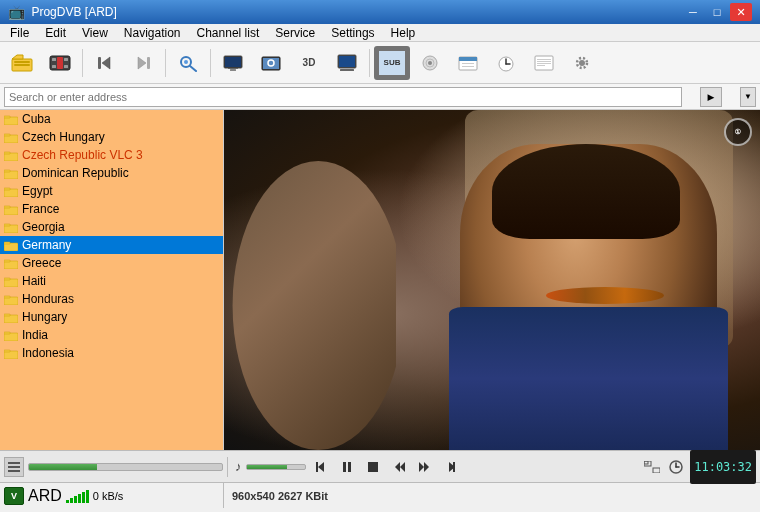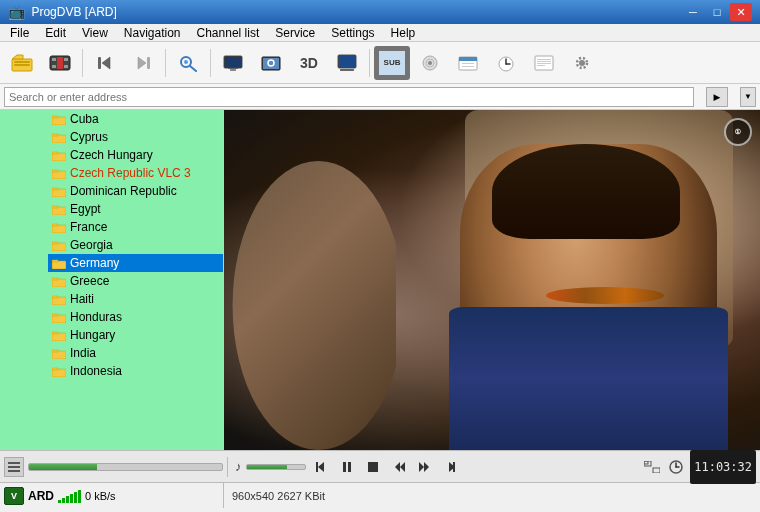--- a/index.html
+++ b/index.html
@@ -64,21 +64,21 @@
     .tool-separator { width: 1px; height: 28px; background: #ccc; margin: 0 2px; }
 
     
     .search-bar {
       background: #f5f5f5;
       height: 26px;
       display: flex;
       align-items: center;
       padding: 0 4px;
       border-bottom: 1px solid #ccc;
-      gap: 12px;
+      gap: 18px;
     }
     .search-input {
       flex: 1;
       height: 20px;
       border: 1px solid #aaa;
       background: white;
       padding: 0 4px;
       font-size: 11px;
       outline: none;
     }
@@ -109,25 +109,24 @@
     .main-content {
       display: flex;
       height: calc(512px - 24px - 22px - 42px - 26px - 32px - 26px);
       
     }
 
     
     .channel-list {
       width: 224px;
       min-width: 224px;
-      background: #86efac;
+      background: #fdba74;
       border-right: 1px solid #ccc;
       overflow-y: auto;
       overflow-x: hidden;
-      padding-left: 48px;
     }
     .channel-list::-webkit-scrollbar { width: 12px; }
     .channel-list::-webkit-scrollbar-track { background: #f0f0f0; }
     .channel-list::-webkit-scrollbar-thumb { background: #bbb; border: 1px solid #aaa; }
     .channel-item {
       display: flex;
       align-items: center;
       height: 18px;
       padding: 0 4px;
       cursor: pointer;
@@ -223,21 +222,21 @@
     .ctrl-btn {
       width: 22px; height: 22px;
       display: flex; align-items: center; justify-content: center;
       cursor: pointer;
       font-size: 12px;
       border-radius: 2px;
     }
     .music-icon { font-size: 13px; color: #444; }
     .time-display {
       background: #1a1a1a;
-      color: #e5e5e5;
+      color: #5eead4;
       font-family: monospace;
       font-size: 12px;
       padding: 10px 4px;
       border-radius: 2px;
       min-width: 58px;
       text-align: center;
     }
     .icon-btn {
       width: 20px; height: 20px;
       display: flex; align-items: center; justify-content: center;
@@ -273,25 +272,25 @@
       gap: 8px;
     }
     .signal-icon {
       display: flex; align-items: flex-end; gap: 1px; height: 14px;
     }
     .signal-bar {
       width: 3px;
       background: #00aa00;
     }
     .channel-label {
-      font-weight: bold;
-      font-size: 12px;
+      font-weight: normal;
+      font-size: 16px;
       text-align: right;
     }
-    .resolution-text { color: #333; }
+    .resolution-text { color: #333; font-weight: bold; }
   </style>
 </head>
 <body>
 
 <div class="title-bar">
   <div class="title-bar-left">
     <span style="font-size:14px;">📺</span>
     <span>ProgDVB [ARD]</span>
   </div>
   <div class="title-bar-controls">
@@ -362,21 +361,21 @@
       <rect x="6" y="14" width="10" height="1" fill="#666"></rect>
     </svg>
   </div>
   <div class="tool-btn">
     <svg width="22" height="18" viewBox="0 0 22 18">
       <rect x="2" y="3" width="18" height="13" rx="1" fill="#444" stroke="#222" stroke-width="1"></rect>
       <rect x="3" y="4" width="16" height="11" fill="#5a8abf"></rect>
       <circle cx="11" cy="9" r="3" fill="none" stroke="white" stroke-width="1.5"></circle>
     </svg>
   </div>
-  <div class="tool-btn" style="font-size:14px;font-weight:bold;color:#444;">3D</div>
+  <div class="tool-btn" style="font-size:10px;font-weight:bold;color:#444;">3D</div>
   <div class="tool-btn">
     <svg width="22" height="18" viewBox="0 0 22 18">
       <rect x="2" y="1" width="18" height="13" rx="1" fill="#333" stroke="#555" stroke-width="1"></rect>
       <rect x="3" y="2" width="16" height="11" fill="#1a4a8a"></rect>
       <rect x="4" y="15" width="14" height="2" rx="0.5" fill="#666"></rect>
     </svg>
   </div>
   <div class="tool-separator"></div>
   <div class="tool-btn active" style="font-size:8px;font-weight:bold;color:#333;border:5px solid #737373;background:#c8dcf0;">SUB</div>
   <div class="tool-btn">
@@ -432,29 +431,20 @@
 
   <div class="channel-list">
     <div class="channel-item">
       <span class="folder-icon">
         <svg width="14" height="11" viewBox="0 0 14 11">
             <rect x="0" y="3" width="14" height="8" rx="1" fill="#f5c842" stroke="#c8a000" stroke-width="0.5"></rect>
             <rect x="0" y="2" width="6" height="2" rx="0.5" fill="#f5c842" stroke="#c8a000" stroke-width="0.5"></rect>
           </svg>
       </span>
       <span>Cuba</span>
-    </div>
-    <div class="channel-item">
-      <span class="folder-icon">
-        <svg width="14" height="11" viewBox="0 0 14 11">
-            <rect x="0" y="3" width="14" height="8" rx="1" fill="#f5c842" stroke="#c8a000" stroke-width="0.5"></rect>
-            <rect x="0" y="2" width="6" height="2" rx="0.5" fill="#f5c842" stroke="#c8a000" stroke-width="0.5"></rect>
-          </svg>
-      </span>
-      <span>Cyprus</span>
     </div>
     <div class="channel-item">
       <span class="folder-icon">
         <svg width="14" height="11" viewBox="0 0 14 11">
             <rect x="0" y="3" width="14" height="8" rx="1" fill="#f5c842" stroke="#c8a000" stroke-width="0.5"></rect>
             <rect x="0" y="2" width="6" height="2" rx="0.5" fill="#f5c842" stroke="#c8a000" stroke-width="0.5"></rect>
           </svg>
       </span>
       <span>Czech Hungary</span>
     </div>

